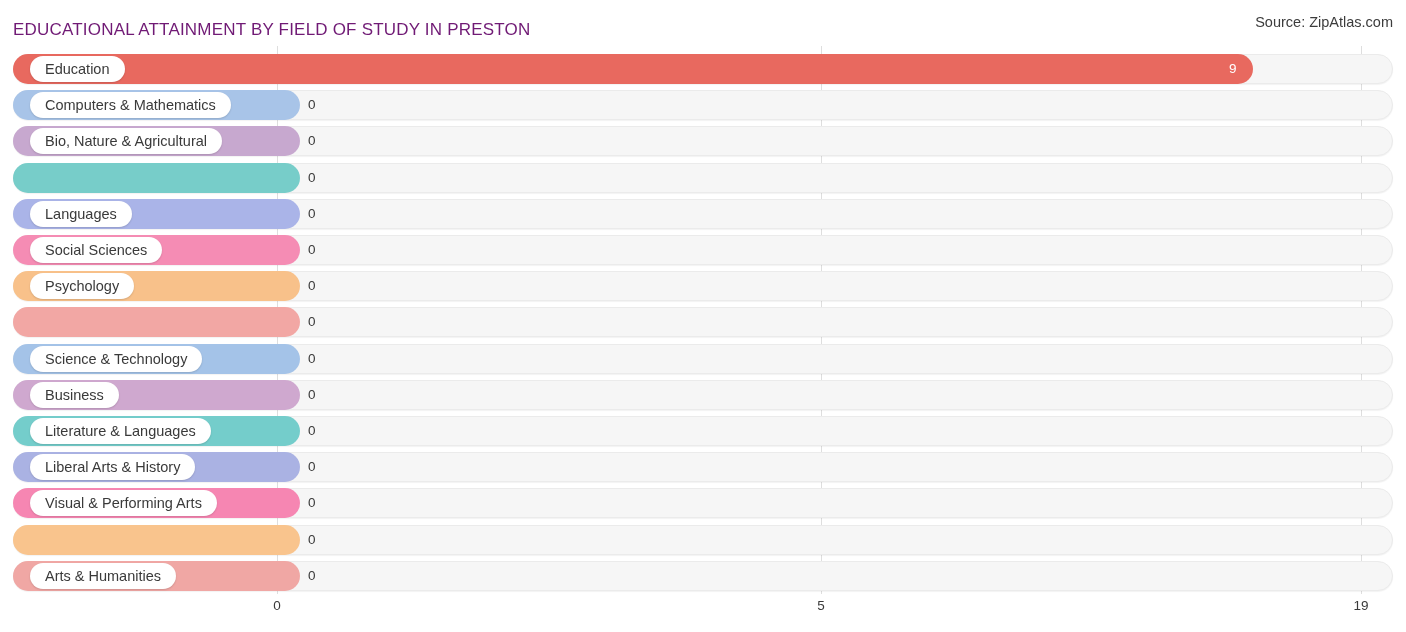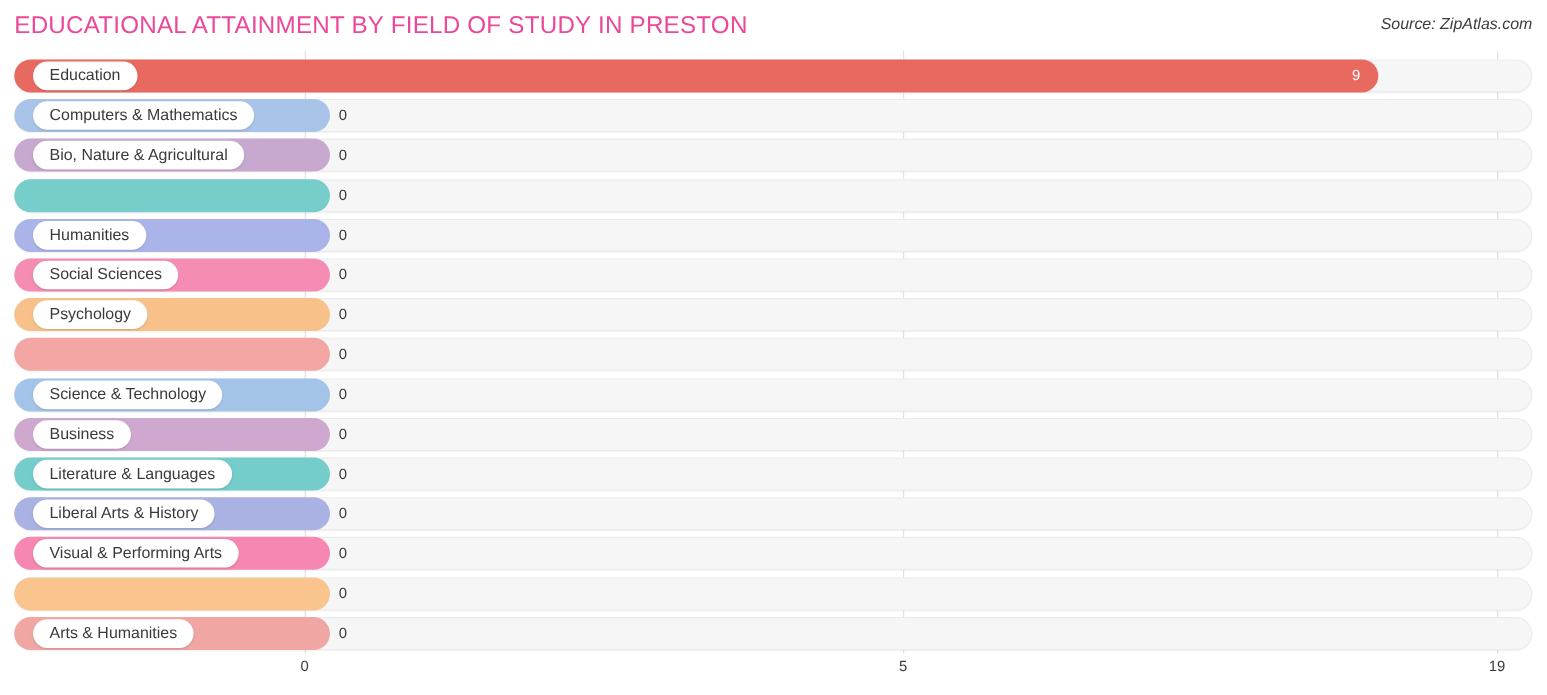--- a/index.html
+++ b/index.html
@@ -18,32 +18,31 @@
   
   #header {
     position: absolute;
     left: 0; top: 0;
     width: 1406px;
     height: 46px;
   }
   #chart-title {
     position: absolute;
     left: 13px;
-    top: 10px;
-    font-size: 22px;
-    color: #ec4899;
+    top: 20px;
+    font-size: 17px;
+    color: #701a75;
     letter-spacing: 0.2px;
     white-space: nowrap;
   }
   #source-label {
     position: absolute;
     right: 13px;
     top: 14px;
     font-size: 14.5px;
-    font-style: italic;
     color: #3c3c3c;
     white-space: nowrap;
   }
 
   
   #plot {
     position: absolute;
     left: 0;
     top: 46px;
     width: 1406px;
@@ -179,21 +178,21 @@
       </div>
       <div class="row" style="top: 116.6px;">
         <div class="track"></div>
         <div class="bar" style="width: 287px; background: rgb(119, 205, 201);"></div>
         <span class="out-value" style="left: 295px;">0</span>
       </div>
       <div class="row" style="top: 152.8px;">
         <div class="track"></div>
         <div class="bar" style="width: 287px; background: rgb(170, 180, 232);"></div>
         <span class="out-value" style="left: 295px;">0</span>
-        <span class="cat-pill">Humanities</span>
+        <span class="cat-pill">Languages</span>
       </div>
       <div class="row" style="top: 189px;">
         <div class="track"></div>
         <div class="bar" style="width: 287px; background: rgb(245, 140, 180);"></div>
         <span class="out-value" style="left: 295px;">0</span>
         <span class="cat-pill">Social Sciences</span>
       </div>
       <div class="row" style="top: 225.2px;">
         <div class="track"></div>
         <div class="bar" style="width: 287px; background: rgb(248, 193, 138);"></div>

